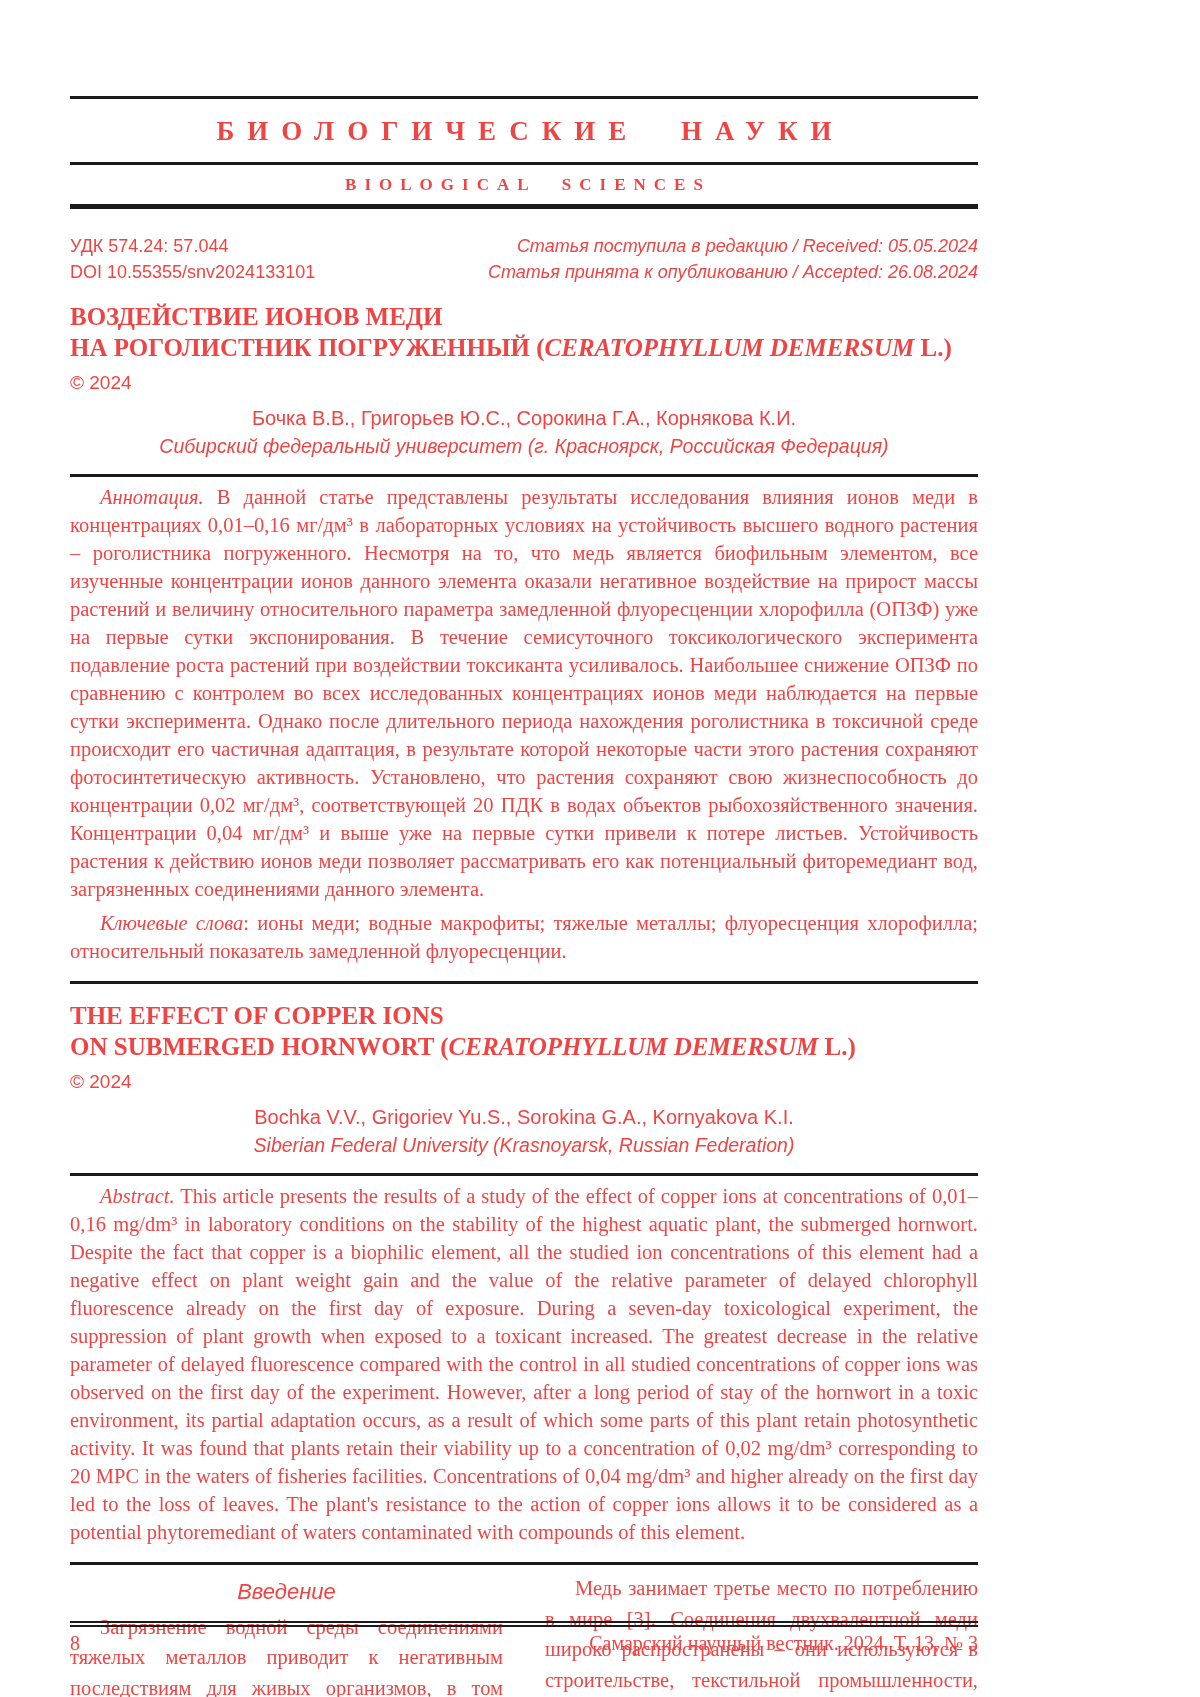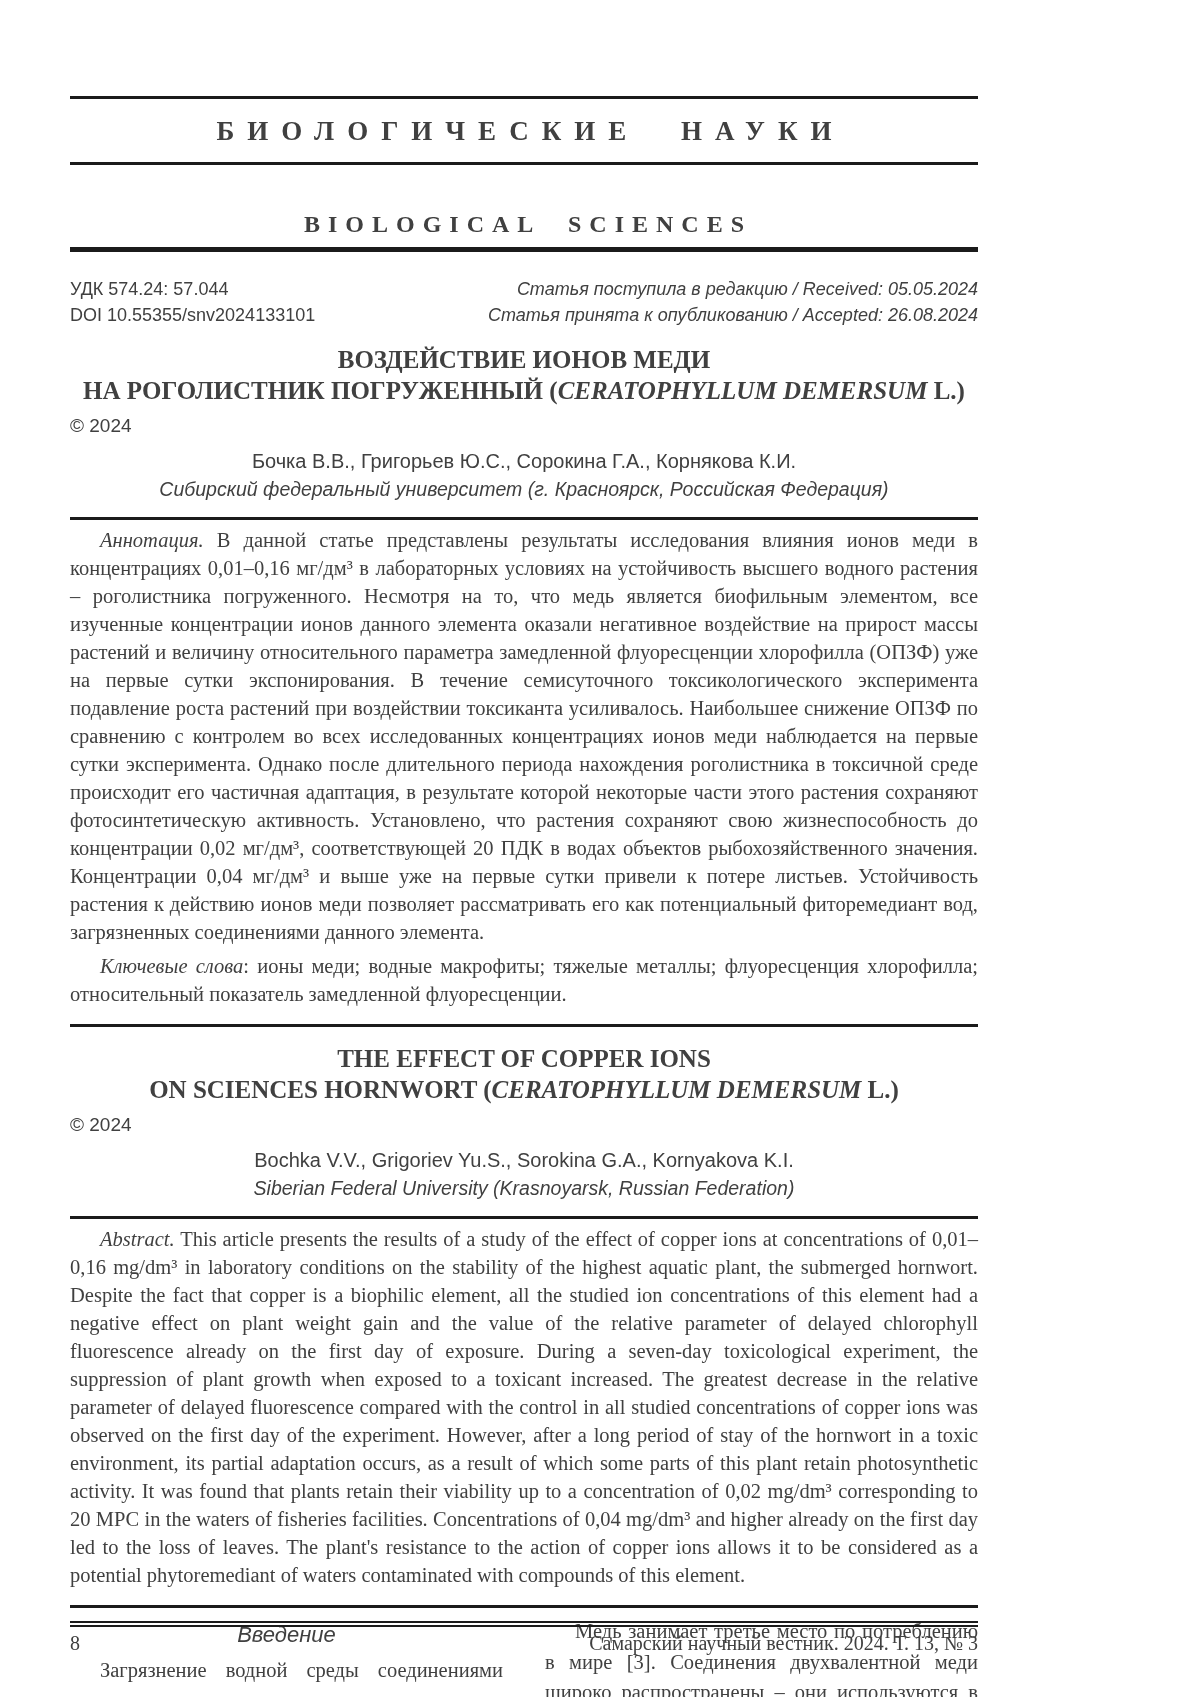--- a/index.html
+++ b/index.html
@@ -3,47 +3,46 @@
 <meta charset="utf-8">
 <style>
   html,body{margin:0;padding:0;background:#ffffff;}
   .page{
     position:relative;
     width:1048px;height:1697px;
     box-sizing:border-box;
     padding:0 70px;
     overflow:hidden;
     background:#ffffff;
-    color:#404040;
+    color:#ef4444;
     font-family:"Liberation Serif", serif;
   }
   .rule{background:#1b1b1b;}
   .rule-top{height:3px;margin-top:96px;}
   .rule-mid{height:3px;}
   .rule-thick{height:5px;}
   .rubric-ru{
     font-size:27px;font-weight:bold;text-align:center;
     letter-spacing:13px;word-spacing:22px;
     padding:17px 0 15px 13px;
   }
   .rubric-en{
-    font-size:24px;font-weight:bold;text-align:center;
+    font-size:17px;font-weight:bold;text-align:center;
     letter-spacing:8px;word-spacing:14px;
     padding:10px 0 9px 8px;
-    margin-top:36px;
   }
   .meta{
     display:flex;justify-content:space-between;align-items:flex-start;
     margin-top:24px;
     font-family:Liberation Sans, sans-serif;
     font-size:18px;line-height:26px;
   }
   .meta-right{font-style:italic;text-align:right;}
   .article-title{
-    font-size:25px;font-weight:bold;text-align:center;line-height:31px;
+    font-size:25px;font-weight:bold;text-align:left;line-height:31px;
     margin:16px 0 0 0;
   }
   .copyright{
     font-family:"Liberation Sans", sans-serif;
     font-size:19px;margin-top:9px;
   }
   .authors{
     font-family:"Liberation Sans", sans-serif;
     font-weight:normal;font-size:20px;text-align:center;margin-top:13px;
   }
@@ -103,21 +102,21 @@
   <div class="authors">Бочка В.В., Григорьев Ю.С., Сорокина Г.А., Корнякова К.И.</div>
   <div class="affiliation">Сибирский федеральный университет (г. Красноярск, Российская Федерация)</div>
 
   <div class="sep"></div>
 
   <p class="par"><i>Аннотация.</i> <span>В данной статье представлены результаты исследования влияния ионов меди в концентрациях 0,01–0,16 мг/дм³ в лабораторных условиях на устойчивость высшего водного растения – роголистника погруженного. Несмотря на то, что медь является биофильным элементом, все изученные концентрации ионов данного элемента оказали негативное воздействие на прирост массы растений и величину относительного параметра замедленной флуоресценции хлорофилла (ОПЗФ) уже на первые сутки экспонирования. В течение семисуточного токсикологического эксперимента подавление роста растений при воздействии токсиканта усиливалось. Наибольшее снижение ОПЗФ по сравнению с контролем во всех исследованных концентрациях ионов меди наблюдается на первые сутки эксперимента. Однако после длительного периода нахождения роголистника в токсичной среде происходит его частичная адаптация, в результате которой некоторые части этого растения сохраняют фотосинтетическую активность. Установлено, что растения сохраняют свою жизнеспособность до концентрации 0,02 мг/дм³, соответствующей 20 ПДК в водах объектов рыбохозяйственного значения. Концентрации 0,04 мг/дм³ и выше уже на первые сутки привели к потере листьев. Устойчивость растения к действию ионов меди позволяет рассматривать его как потенциальный фиторемедиант вод, загрязненных соединениями данного элемента.</span></p>
   <p class="par"><i>Ключевые слова</i><span>: ионы меди; водные макрофиты; тяжелые металлы; флуоресценция хлорофилла; относительный показатель замедленной флуоресценции.</span></p>
 
   <div class="sep"></div>
 
-  <h1 class="article-title"><span>THE EFFECT OF COPPER IONS</span><br><span>ON SCIENCES HORNWORT (</span><i>CERATOPHYLLUM DEMERSUM</i><span> L.)</span></h1>
+  <h1 class="article-title"><span>THE EFFECT OF COPPER IONS</span><br><span>ON SUBMERGED HORNWORT (</span><i>CERATOPHYLLUM DEMERSUM</i><span> L.)</span></h1>
 
   <div class="copyright">© 2024</div>
 
   <div class="authors">Bochka V.V., Grigoriev Yu.S., Sorokina G.A., Kornyakova K.I.</div>
   <div class="affiliation">Siberian Federal University (Krasnoyarsk, Russian Federation)</div>
 
   <div class="sep"></div>
 
   <p class="par"><i>Abstract.</i> <span>This article presents the results of a study of the effect of copper ions at concentrations of 0,01–0,16 mg/dm³ in laboratory conditions on the stability of the highest aquatic plant, the submerged hornwort. Despite the fact that copper is a biophilic element, all the studied ion concentrations of this element had a negative effect on plant weight gain and the value of the relative parameter of delayed chlorophyll fluorescence already on the first day of exposure. During a seven-day toxicological experiment, the suppression of plant growth when exposed to a toxicant increased. The greatest decrease in the relative parameter of delayed fluorescence compared with the control in all studied concentrations of copper ions was observed on the first day of the experiment. However, after a long period of stay of the hornwort in a toxic environment, its partial adaptation occurs, as a result of which some parts of this plant retain photosynthetic activity. It was found that plants retain their viability up to a concentration of 0,02 mg/dm³ corresponding to 20 MPC in the waters of fisheries facilities. Concentrations of 0,04 mg/dm³ and higher already on the first day led to the loss of leaves. The plant's resistance to the action of copper ions allows it to be considered as a potential phytoremediant of waters contaminated with compounds of this element.</span></p>
 

